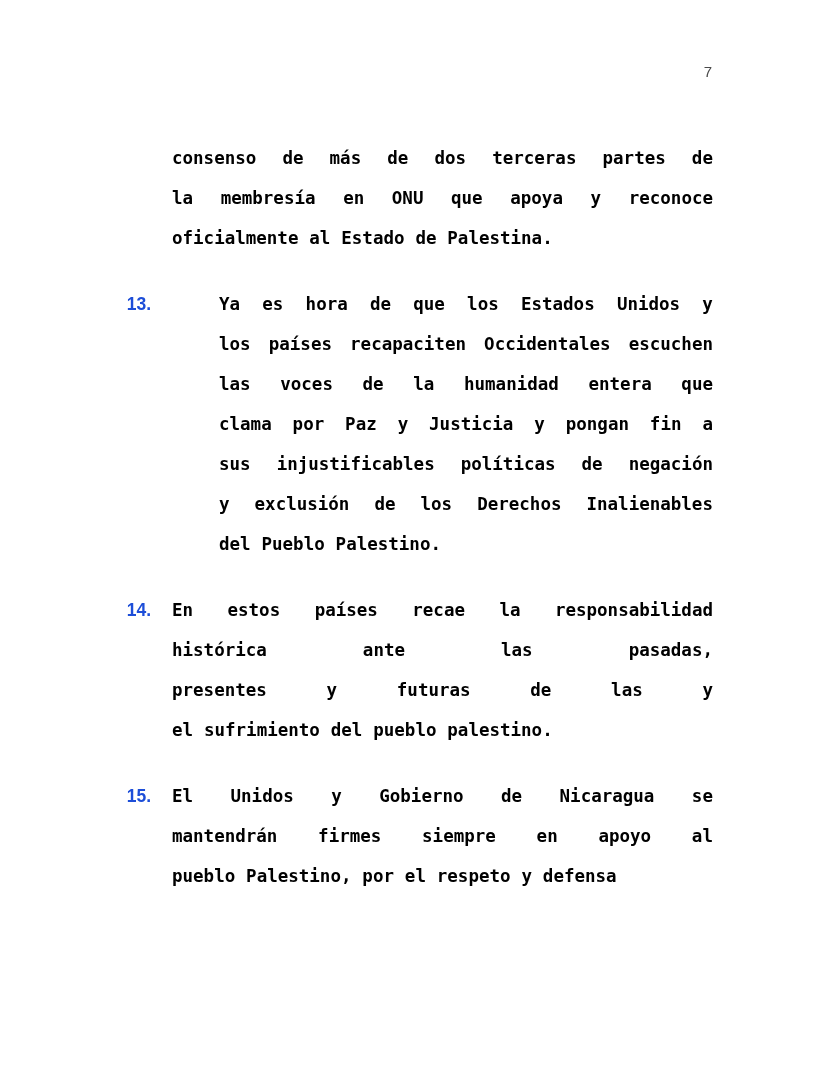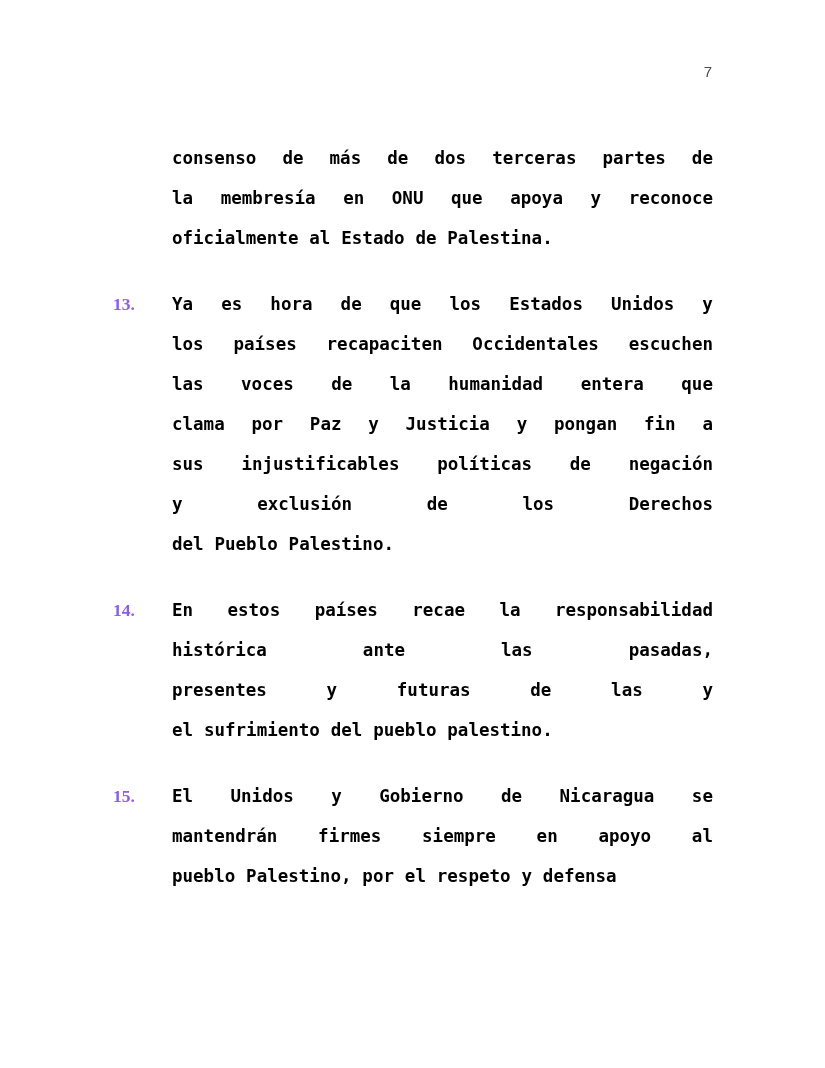--- a/index.html
+++ b/index.html
@@ -48,25 +48,25 @@
     width: 600px;
   }
 
   .para:last-child { margin-bottom: 0; }
 
   .para-number {
     position: absolute;
     left: 0;
     top: 0;
     width: 52px;
-    text-align: left;
-    font-family: Liberation Serif, serif;
+    text-align: center;
+    font-family: Liberation Sans, sans-serif;
     font-size: 17.5px;
     font-weight: 700;
-    color: #8b5cf6;
+    color: #1d4ed8;
     line-height: 40px;
     white-space: pre;
   }
 
   .para-text {
     display: block;
     font-family: "DejaVu Sans Mono", "Liberation Mono", monospace;
     font-size: 17.5px;
     font-weight: 700;
     color: #000000;
@@ -120,21 +120,21 @@
             <span>apoya</span>
             <span>y</span>
             <span>reconoce</span>
           </span>
           <span style="display: block; white-space: nowrap; line-height: 40px;">oficialmente al Estado de Palestina.</span>
         </span>
     </div>
 
     <div class="para">
       <span class="para-number">13.</span>
-      <span class="para-text no-stretch" style="text-align: left;">
+      <span class="para-text no-stretch" style="text-align: left; margin-left: 47px;">
           <span style="display: flex; white-space: nowrap; line-height: 40px; justify-content: space-between;">
             <span>Ya</span>
             <span>es</span>
             <span>hora</span>
             <span>de</span>
             <span>que</span>
             <span>los</span>
             <span>Estados</span>
             <span>Unidos</span>
             <span>y</span>
@@ -172,20 +172,21 @@
             <span>políticas</span>
             <span>de</span>
             <span>negación</span>
           </span>
           <span style="display: flex; white-space: nowrap; line-height: 40px; justify-content: space-between;">
             <span>y</span>
             <span>exclusión</span>
             <span>de</span>
             <span>los</span>
             <span>Derechos</span>
+            <span>Inalienables</span>
           </span>
           <span style="display: block; white-space: nowrap; line-height: 40px;">del Pueblo Palestino.</span>
         </span>
     </div>
 
     <div class="para">
       <span class="para-number">14.</span>
       <span class="para-text no-stretch" style="text-align: left;">
           <span style="display: flex; white-space: nowrap; line-height: 40px; justify-content: space-between;">
             <span>En</span>

